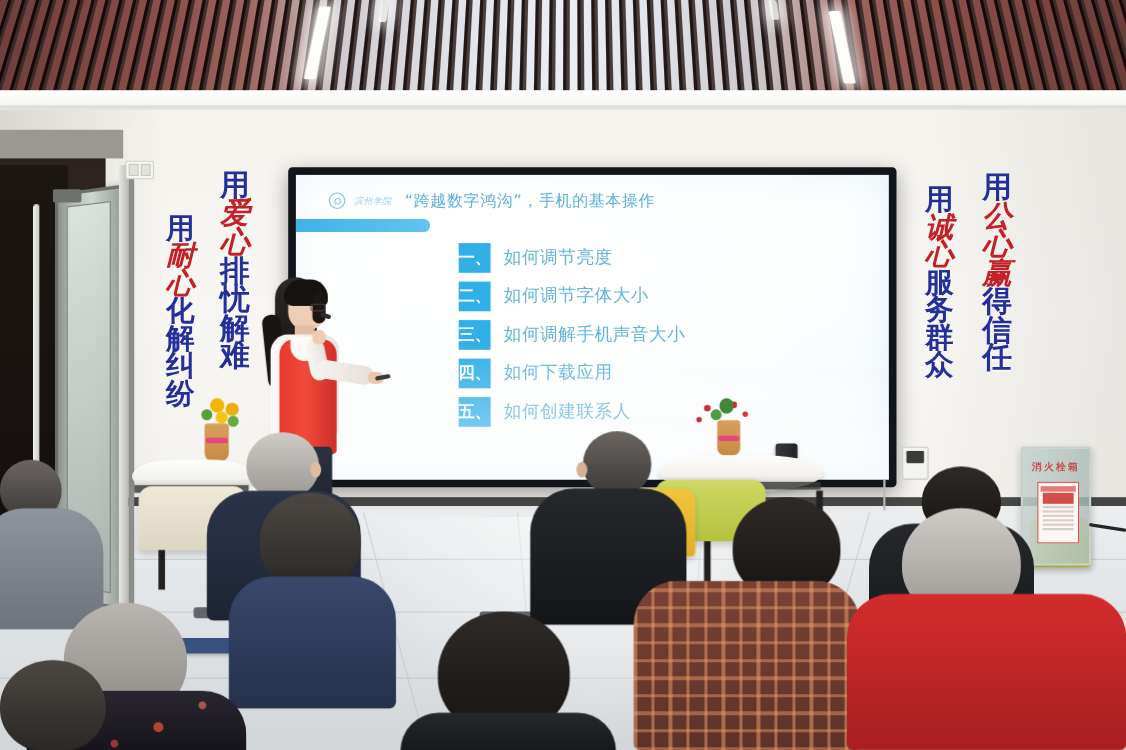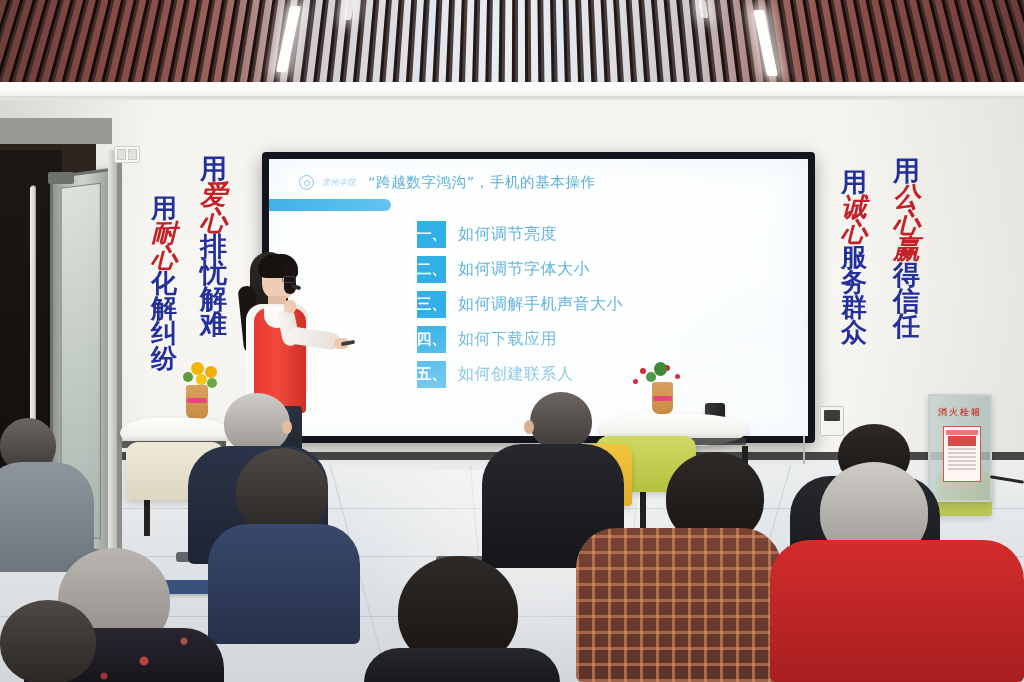--- a/index.html
+++ b/index.html
@@ -380,21 +380,21 @@
     border-radius:3px;
     box-shadow:0 2px 3px rgba(0,0,0,.25);
   }
   .spk-cable {
     position:absolute; left:677px; top:420px; width:30px; height:3px;
     background:#2b2b2d; border-radius:2px; transform:rotate(-6deg);
   }
 
   
   .fire-cab {
-    position:absolute; left:928px; top:394px; width:64px; height:108px;
+    position:absolute; left:928px; top:406px; width:64px; height:108px;
     background: linear-gradient(to right, rgba(196,210,206,.85), rgba(170,188,184,.8));
     border:2px solid #c9cfcc;
     border-radius:2px;
     box-shadow:0 3px 7px rgba(0,0,0,.18);
   }
   .fire-cab-label {
     position:absolute; left:4px; top:10px; right:4px; height:14px;
     color:#c9302c; font-size:9px; letter-spacing:2px; text-align:center;
     font-family:"DejaVu Serif",serif; font-weight:700; opacity:.82;
   }

